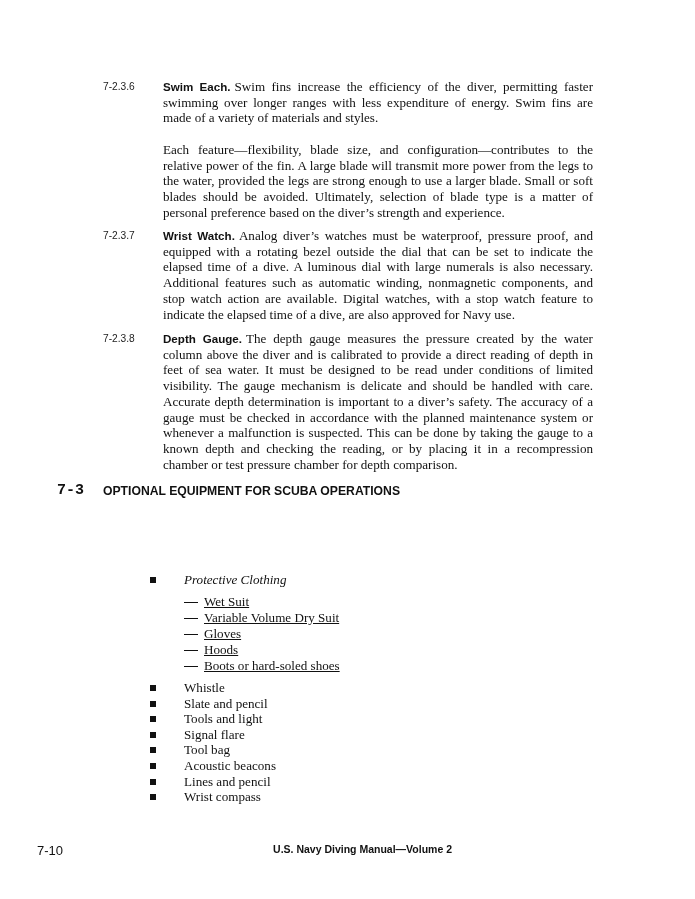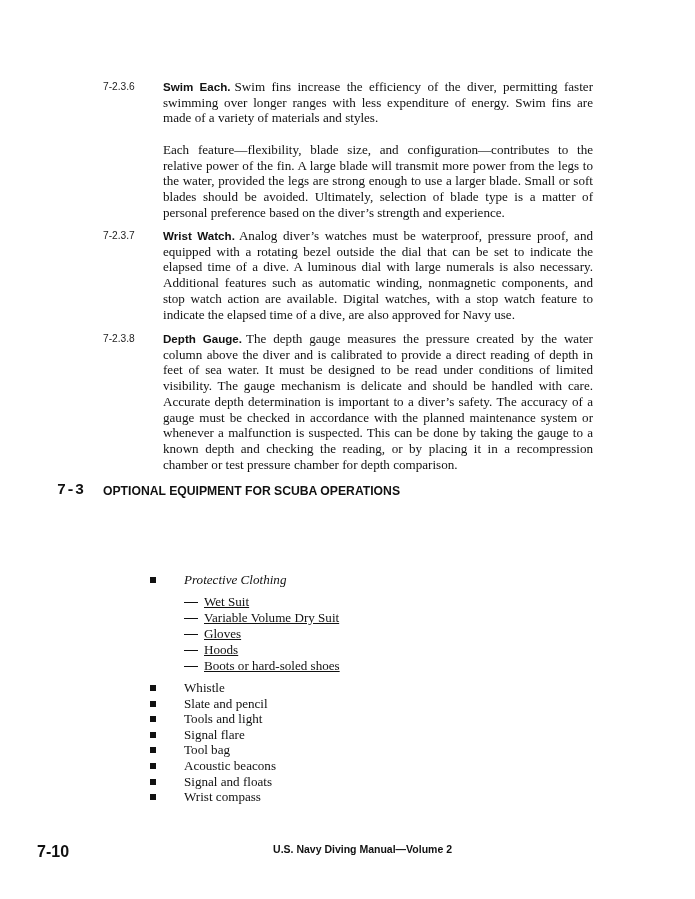--- a/index.html
+++ b/index.html
@@ -110,22 +110,22 @@
       top: 8px;
       width: 14px;
       height: 1px;
       background: #111;
     }
     .footer-left {
       position: absolute;
       left: 37px;
       top: 843px;
       font-family: "Liberation Sans", "DejaVu Sans", sans-serif;
-      font-weight: bold;
-      font-size: 16px;
+      font-weight: normal;
+      font-size: 13px;
     }
     .footer-right {
       position: absolute;
       right: 103px;
       top: 843px;
       font-family: "Liberation Sans", "DejaVu Sans", sans-serif;
       font-weight: bold;
       font-size: 10.5px;
     }
   </style>
@@ -166,20 +166,20 @@
     <li><span class="dash"></span><span>Boots or hard-soled shoes</span></li>
   </ul>
 
   <ul class="bullets serif" style="top:680px;">
     <li><span class="bullet-mark"></span><span>Whistle</span></li>
     <li><span class="bullet-mark"></span><span>Slate and pencil</span></li>
     <li><span class="bullet-mark"></span><span>Tools and light</span></li>
     <li><span class="bullet-mark"></span><span>Signal flare</span></li>
     <li><span class="bullet-mark"></span><span>Tool bag</span></li>
     <li><span class="bullet-mark"></span><span>Acoustic beacons</span></li>
-    <li><span class="bullet-mark"></span><span>Signal and floats</span></li>
+    <li><span class="bullet-mark"></span><span>Lines and pencil</span></li>
     <li><span class="bullet-mark"></span><span>Wrist compass</span></li>
   </ul>
 
   <span class="footer-left">7-10</span>
   <span class="footer-right">U.S. Navy Diving Manual—Volume 2</span>
 
 </div>
 
 </body></html>

